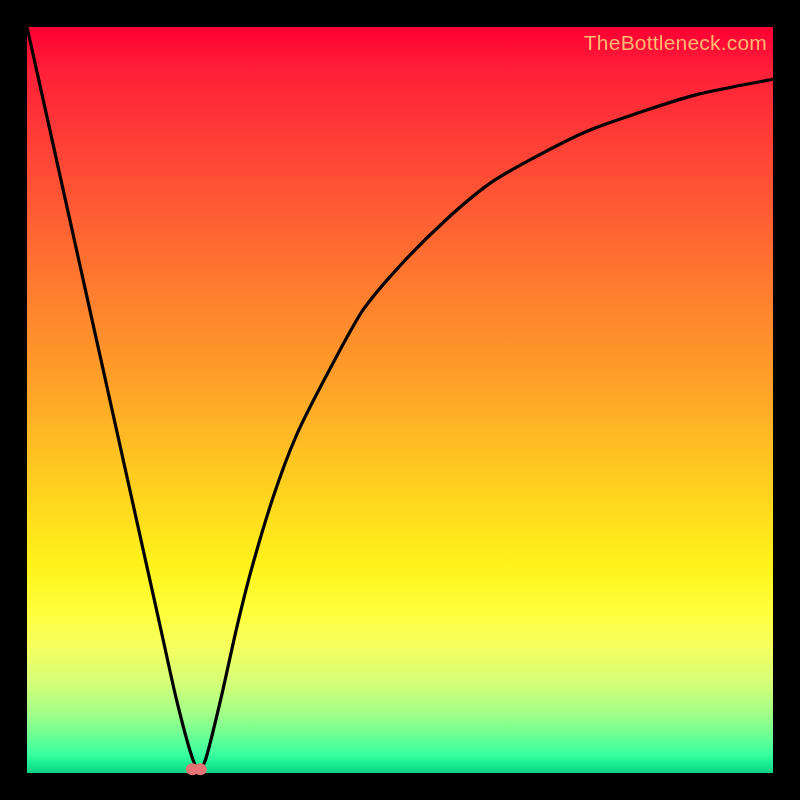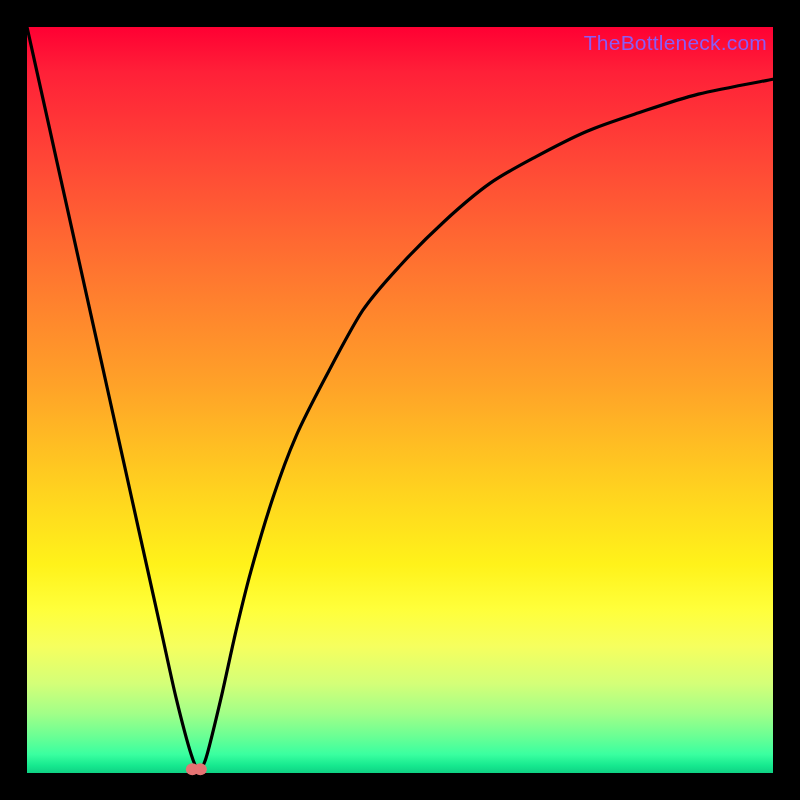--- a/index.html
+++ b/index.html
@@ -42,21 +42,21 @@
       #6cff94 95%,
       #3affa0 97.5%,
       #16e98f 99%,
       #0fd184 100%
     );
   }
   .watermark {
     position: absolute;
     top: 4px;
     right: 6px;
-    color: #8b5cf6;
+    color: #fdba74;
     font-size: 21px;
     font-weight: 400;
     letter-spacing: 0.2px;
     user-select: none;
   }
   svg.curve {
     position: absolute;
     left: 0;
     top: 0;
     width: 746px;

